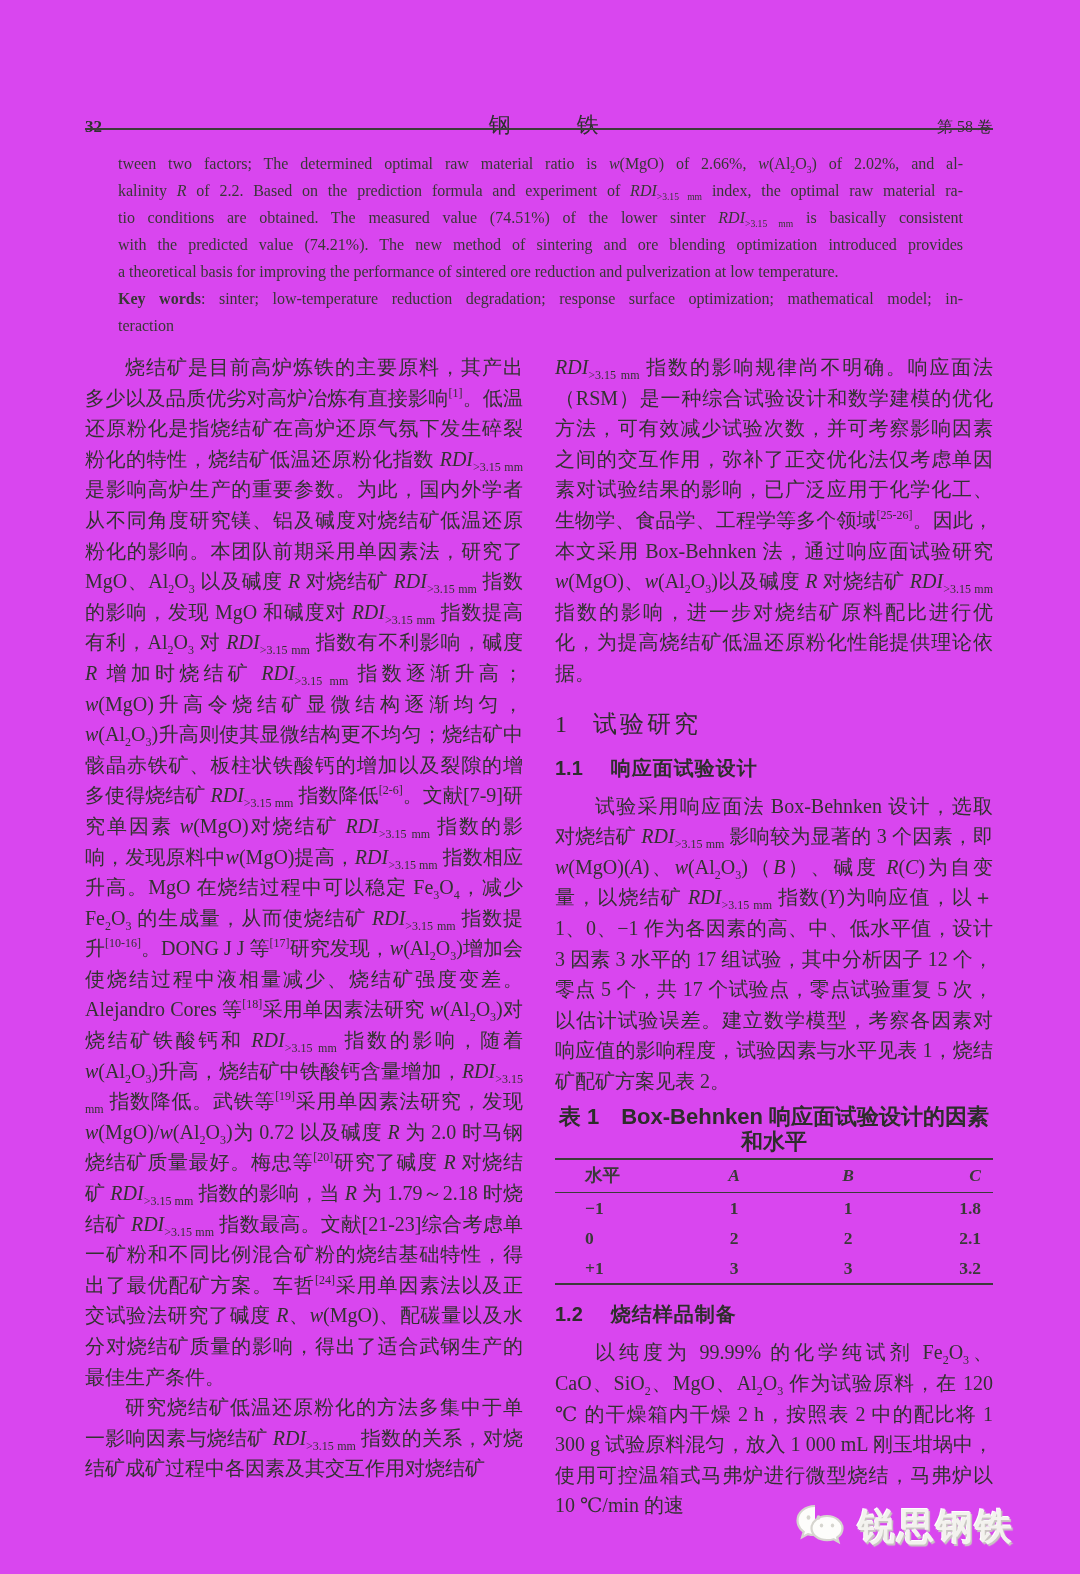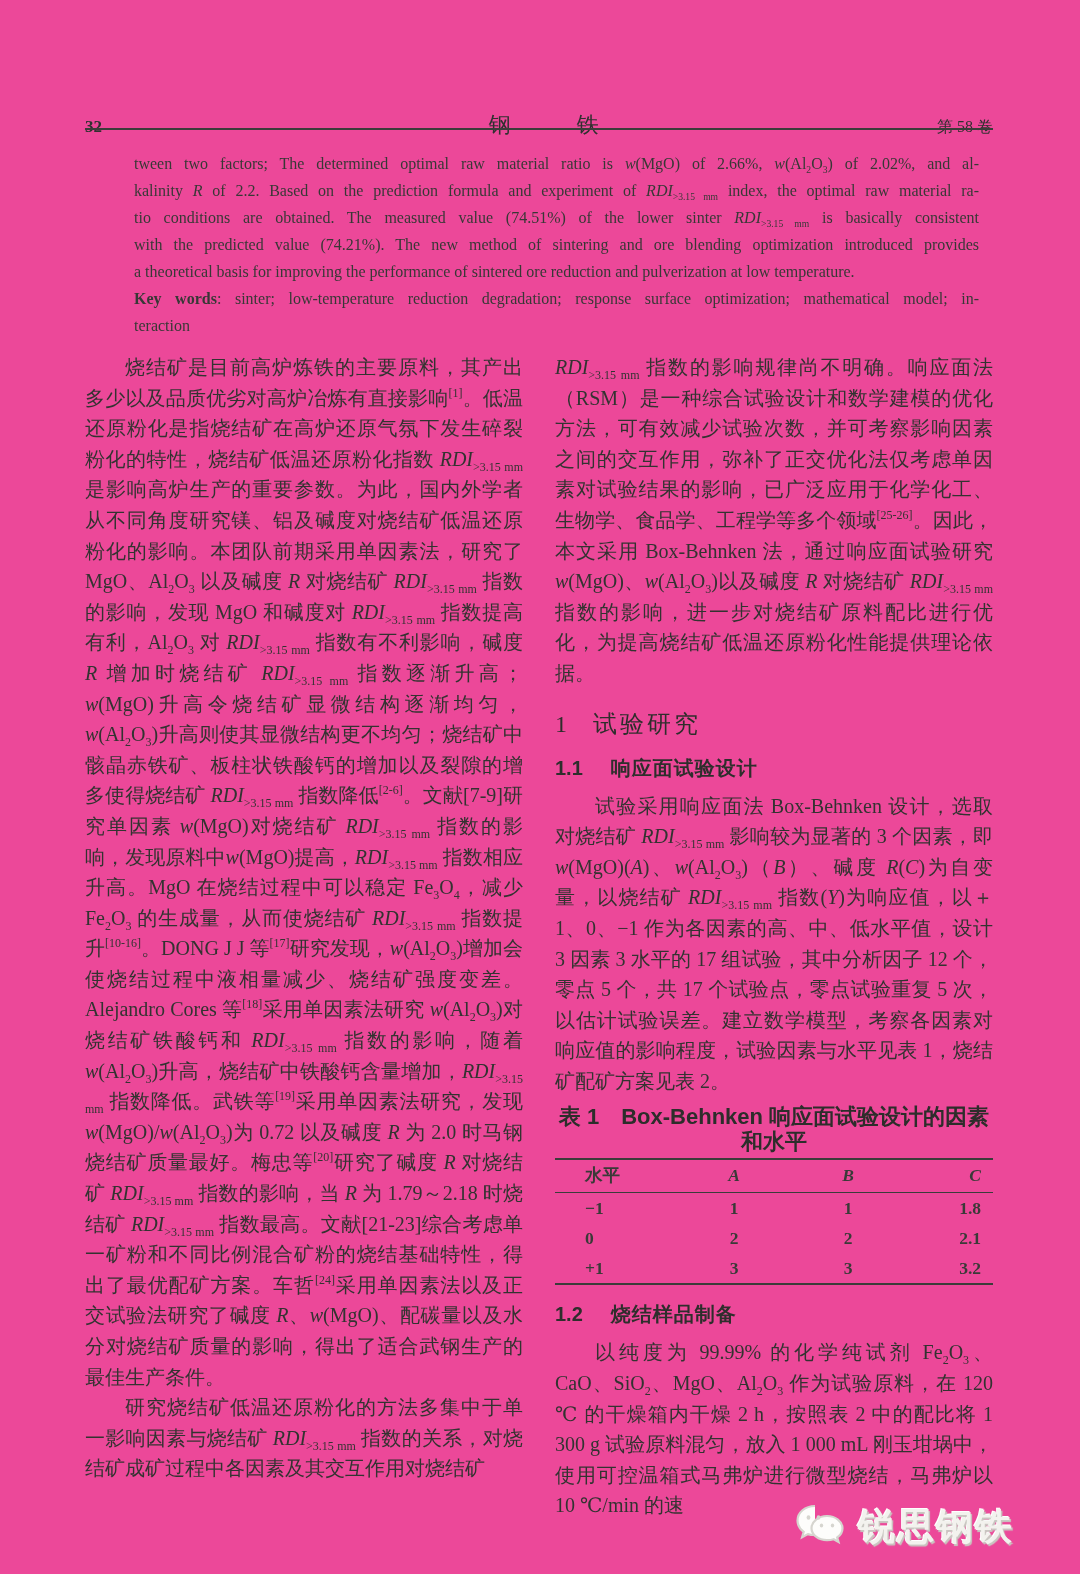--- a/index.html
+++ b/index.html
@@ -1,40 +1,40 @@
 <!DOCTYPE html>
 <html><head>
 <meta charset="utf-8">
 <style>
   html,body{margin:0;padding:0;background:#e8e8e6;}
   .page{
     position:relative;
     width:1080px;height:1574px;
     margin:0 auto;
-    background:#ec4899;
+    background:#d946ef;
     color:#303030;
     font-family:"Liberation Serif","DejaVu Serif",serif;
     overflow:hidden;
   }
   
   .runhead{
     position:absolute;left:85px;top:98px;width:908px;
     display:flex;justify-content:space-between;align-items:baseline;
     font-size:17px;
   }
   .runhead .pageno{font-weight:bold;font-size:17px;}
   .runhead .journal{letter-spacing:1em;font-size:22px;margin-left:3.2em;}
   .runhead .vol{font-size:16px;margin-top:19px;}
   .headrule{
     position:absolute;left:85px;top:128px;width:908px;height:0;
     border-top:2px solid #3c3c3a;
   }
   
   .abstract{
-    position:absolute;left:134px;top:150px;width:845px;
+    position:absolute;left:118px;top:150px;width:845px;
     font-size:16px;line-height:27px;color:#383836;
   }
   .abstract .jline{text-align:justify;text-align-last:justify;}
   .abstract .pline{text-align:left;}
   
   .col{
     position:absolute;top:352px;width:438px;
     font-size:20px;line-height:30.6px;color:#333331;
   }
   .col-left{left:85px;}

